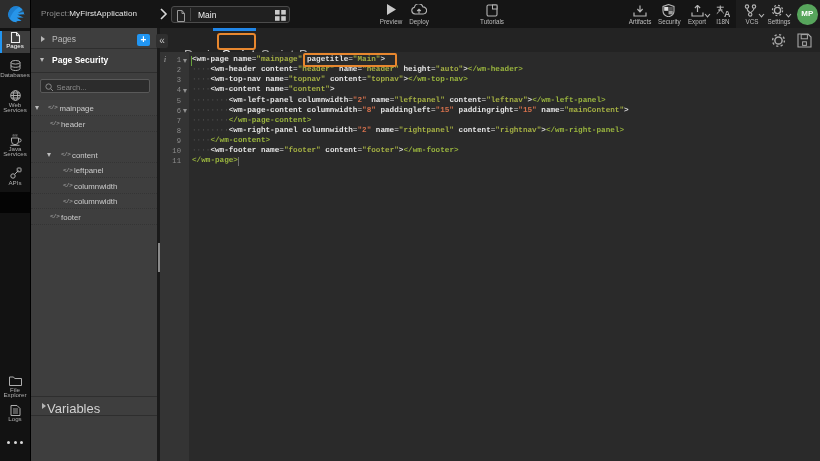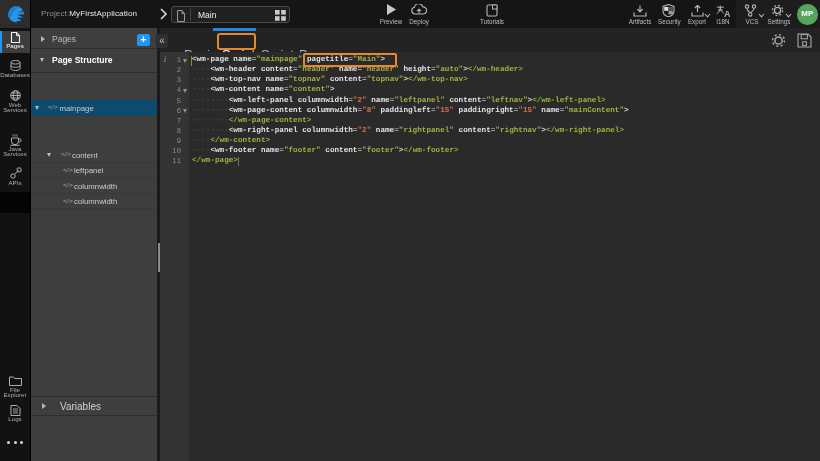--- a/index.html
+++ b/index.html
@@ -202,51 +202,66 @@
 
   <div class="abs" id="panel"></div>
   <div class="abs" id="pansep"></div>
 
   <div class="abs phead" style="top:28px;height:21px;border-bottom:1px solid #2e2e2e"></div>
   <div class="abs tri-r" style="left:40.5px;top:35.5px"></div>
   <div class="abs ph-txt" style="left:52px;top:33.5px">Pages</div>
   <div class="abs" id="plus">+</div>
 
   <div class="abs tri-d" style="left:39.5px;top:57.5px"></div>
-  <div class="abs ph-txt" style="left:52px;top:55px;color:#fff;font-weight:bold">Page Structure</div>
+  <div class="abs ph-txt" style="left:52px;top:55px;color:#fff;font-weight:bold">Page Security</div>
   <div class="abs" style="left:31px;top:71.5px;width:126px;height:1px;background:#2e2e2e"></div>
 
-
-  <div class="abs trow" style="top:100px;background:#0c4a6e">
+  <div class="abs" id="searchbox">
+    <svg style="position:absolute;left:4px;top:3px" width="9" height="9" viewBox="0 0 9 9">
+        <circle cx="3.6" cy="3.6" r="2.7" fill="none" stroke="#8a8a8a" stroke-width="1"></circle>
+        <path d="M5.7 5.7 L8 8" stroke="#8a8a8a" stroke-width="1"></path>
+      </svg>
+    <span>Search...</span>
+  </div>
+
+  <div class="abs trow" style="top:100px;background:#404040">
     <div class="tri-d" style="position:absolute;left:4px;top:5.5px"></div>
     <span class="code-ic" style="left:17px">&lt;/&gt;</span>
       <span class="tx" style="left:28.5px">mainpage</span>
+  </div>
+  <div class="abs trow" style="top:116px">
+    <span class="code-ic" style="left:19px">&lt;/&gt;</span>
+      <span class="tx" style="left:30px">header</span>
   </div>
   <div class="abs trow" style="top:147px">
     <div class="tri-d" style="position:absolute;left:16px;top:5.5px"></div>
     <span class="code-ic" style="left:30px">&lt;/&gt;</span>
       <span class="tx" style="left:41px">content</span>
   </div>
   <div class="abs trow" style="top:162.5px">
     <span class="code-ic" style="left:32px">&lt;/&gt;</span>
       <span class="tx" style="left:43px">leftpanel</span>
   </div>
   <div class="abs trow" style="top:178px">
     <span class="code-ic" style="left:32px">&lt;/&gt;</span>
       <span class="tx" style="left:43px">columnwidth</span>
   </div>
   <div class="abs trow" style="top:193.5px">
     <span class="code-ic" style="left:32px">&lt;/&gt;</span>
       <span class="tx" style="left:43px">columnwidth</span>
   </div>
+  <div class="abs trow" style="top:209px">
+    <span class="code-ic" style="left:19px">&lt;/&gt;</span>
+      <span class="tx" style="left:30px">footer</span>
+  </div>
   <div class="abs" id="scrollthumb"></div>
 
   <div class="abs" style="left:31px;top:395.5px;width:126px;height:20px;border-top:1px solid #2e2e2e;border-bottom:1px solid #2e2e2e"></div>
   <div class="abs tri-r" style="left:41.5px;top:402.5px"></div>
-  <div class="abs" style="left:60px;top:400.5px;font-size:10px;color:#d2d2d2">Variables</div>
+  <div class="abs" style="left:47px;top:400.5px;font-size:13px;color:#d2d2d2">Variables</div>
 
   <div class="abs" id="tabbar"></div>
   <div class="abs" id="collbtn">«</div>
   <div class="abs tab" style="left:184px">Design</div>
   <div class="abs tab" style="left:222px;color:#fafafa">Script</div>
   <div class="abs tab" style="left:261px">Script</div>
   <div class="abs tab" style="left:299px">Pages</div>
   <div class="abs" id="bluebar"></div>
   <div class="abs" id="mkbox"></div>
   <svg class="abs" style="left:771px;top:32.5px" width="15" height="15" viewBox="0 0 15 15">

